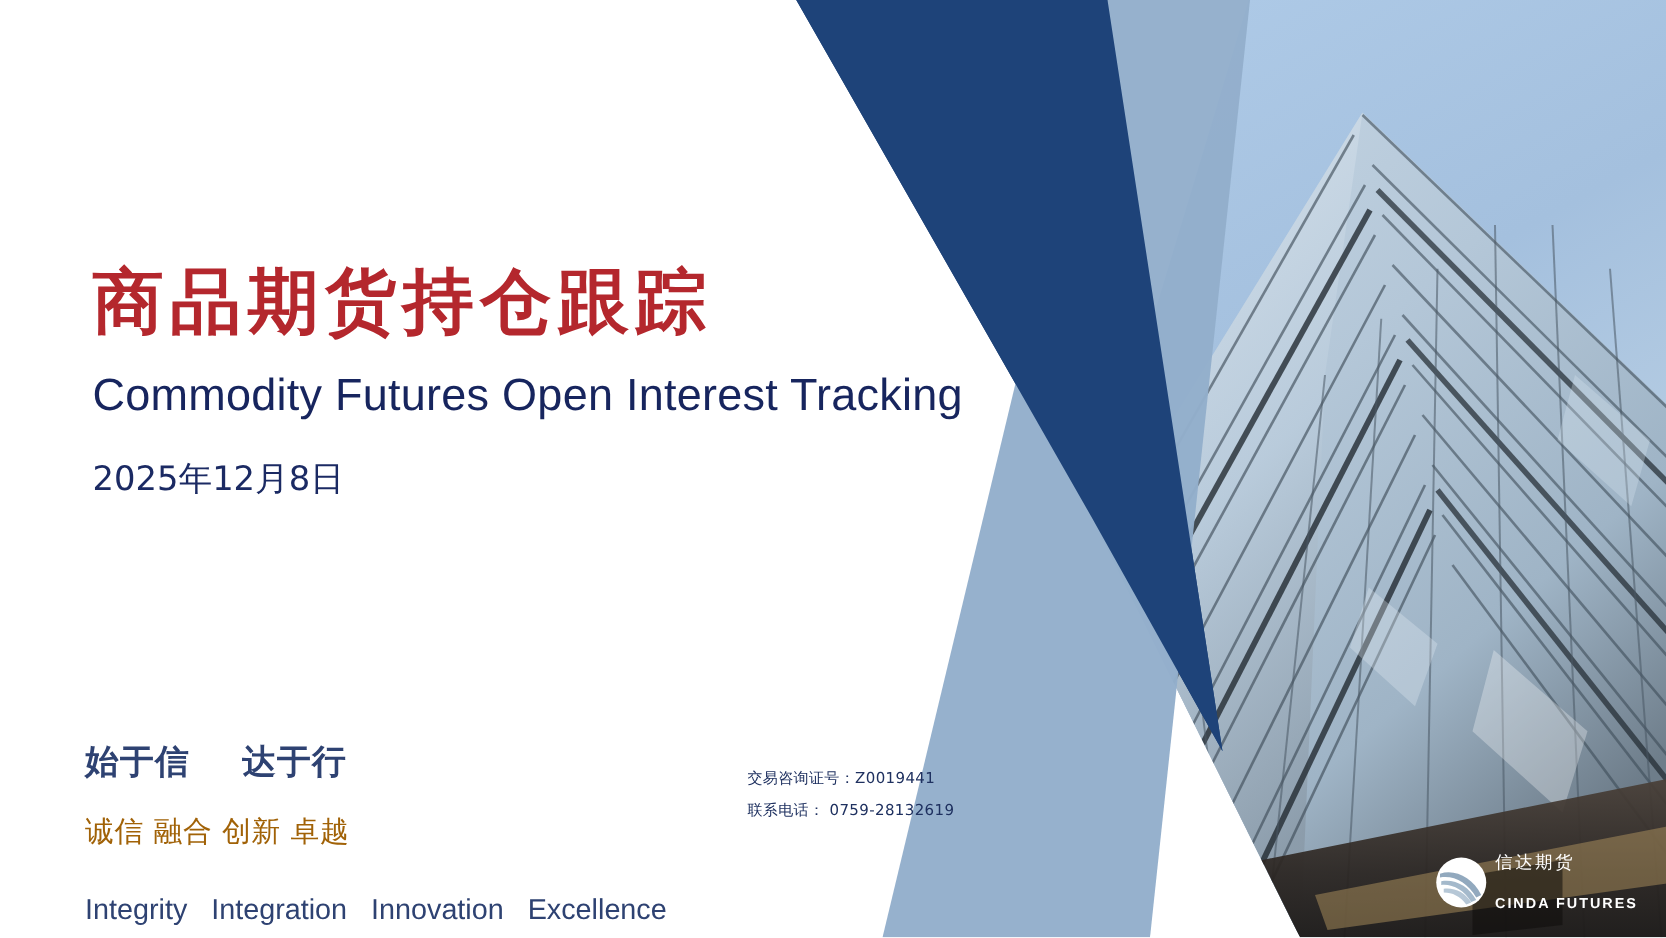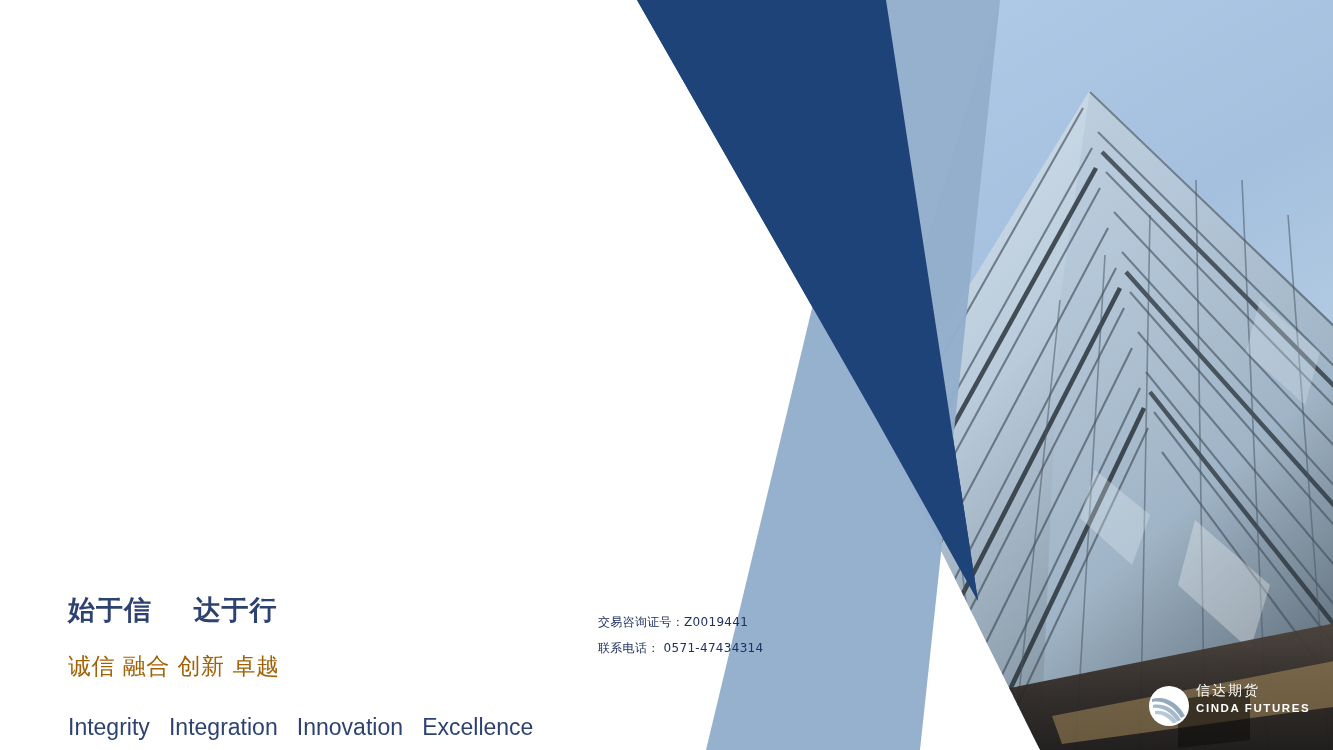--- a/index.html
+++ b/index.html
@@ -73,21 +73,21 @@
   .logo{position:absolute;left:1148px;top:683px;width:176px;height:46px;}
   .logo-mark{position:absolute;left:0;top:2px;width:42px;height:42px;}
   .logo-text{position:absolute;left:48px;top:0px;width:130px;}
   .logo-cn{
     color:#ffffff;font-size:14px;font-weight:400;letter-spacing:2px;
     line-height:1.05;white-space:nowrap;
     font-family:"DejaVu Sans","Liberation Sans",sans-serif;
   }
   .logo-en{
     color:#ffffff;font-size:11.5px;font-weight:700;letter-spacing:1.6px;
-    line-height:1.05;margin-top:4px;white-space:nowrap;
+    line-height:1.05;margin-top:19px;white-space:nowrap;
   }
 </style>
 </head>
 <body>
 
 <div id="slide">
 
   <svg class="art" viewBox="0 0 1333 750" preserveAspectRatio="none" xmlns="http://www.w3.org/2000/svg">
     <defs>
 
@@ -192,30 +192,35 @@
 
     <path d="M 637 0 L 886 0 L 978 601 L 874 415 Z" fill="#1E4379"></path>
 
     <path d="M 886 0 L 1000 0 L 920 750 L 706 750 Z" fill="#93AECB" opacity="0.97"></path>
 
     <path d="M 637 0 L 886 0 L 978 601 L 874 415 Z" fill="#1E4379"></path>
 
     <path d="M 920 750 L 1040 750 L 964 612 Z" fill="#ffffff"></path>
   </svg>
 
+  <div class="title-block">
+    <div class="cn-title">商品期货持仓跟踪</div>
+    <div class="en-title">Commodity Futures Open Interest Tracking</div>
+    <div class="date-line">2025年12月8日</div>
+  </div>
 
   <div class="slogan-block">
     <div class="slogan-cn1">始于信    达于行</div>
     <div class="slogan-cn2">诚信 融合 创新 卓越</div>
     <div class="slogan-en">Integrity   Integration   Innovation   Excellence</div>
   </div>
 
   <div class="contact-block">
     <div class="contact-line">交易咨询证号：Z0019441</div>
-    <div class="contact-line">联系电话： 0571-47434314</div>
+    <div class="contact-line">联系电话： 0759-28132619</div>
   </div>
 
   <div class="logo">
     <svg class="logo-mark" viewBox="0 0 42 42" xmlns="http://www.w3.org/2000/svg">
       <circle cx="21" cy="21" r="20" fill="#ffffff"></circle>
       <path d="M 4 14 C 16 10 30 17 37 31 L 33 33 C 26 21 15 15 4 17 Z" fill="#6E8CA8" opacity="0.75"></path>
       <path d="M 5 20 C 16 18 27 24 33 35 L 29 36.5 C 23 27 14 22 5 23 Z" fill="#7E9BB5" opacity="0.7"></path>
       <path d="M 7 26 C 16 25 24 29 29 37 L 25 38.5 C 20 32 14 29 7 29 Z" fill="#8FA9C0" opacity="0.65"></path>
     </svg>
     <div class="logo-text">

